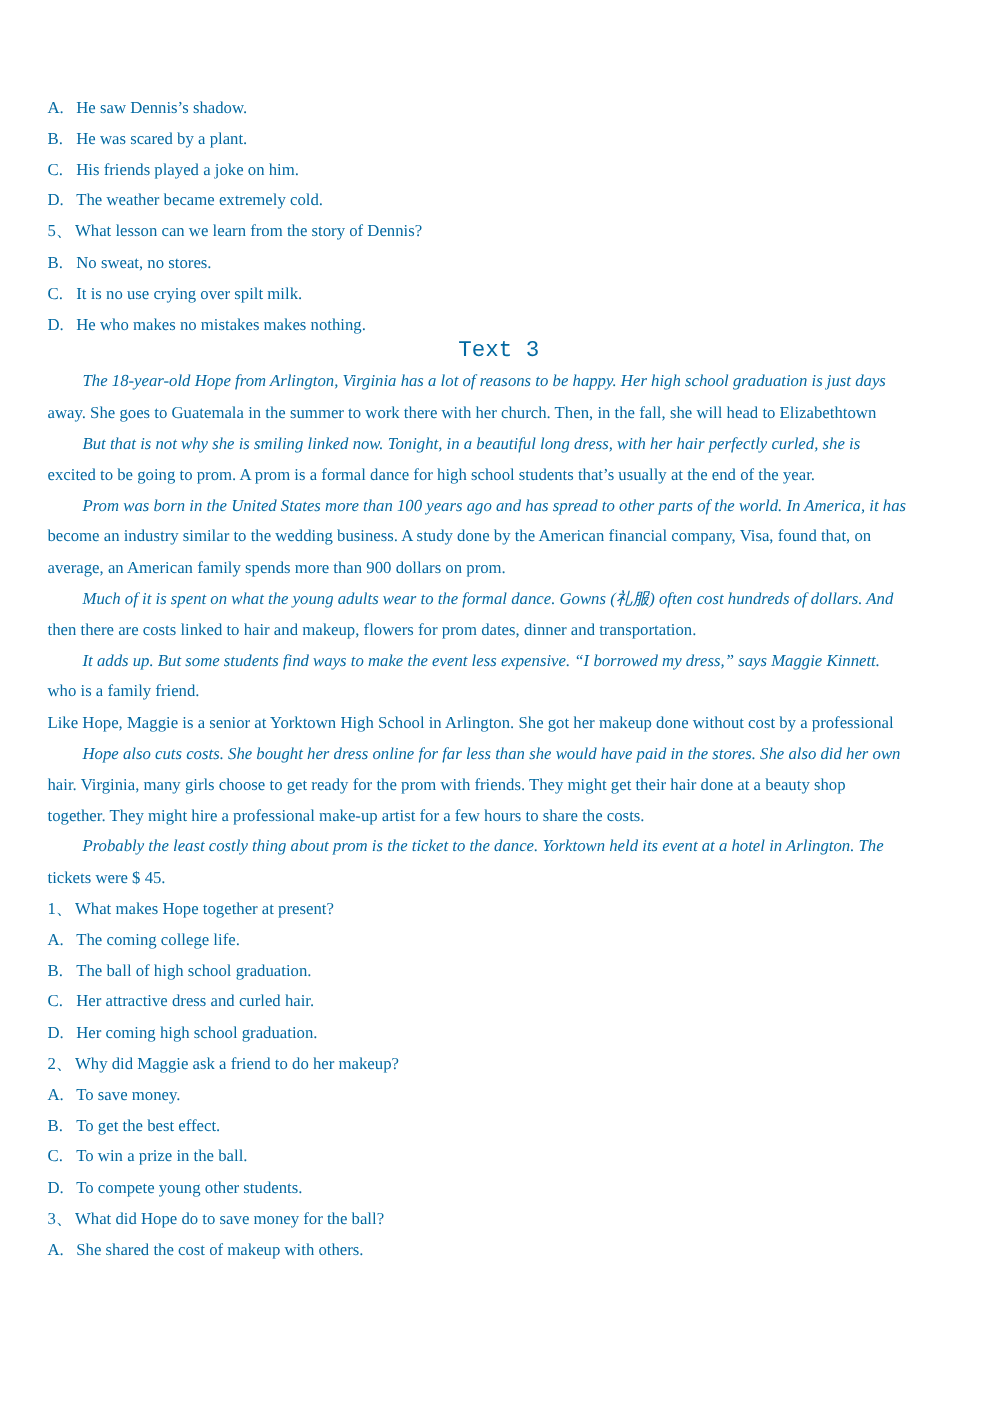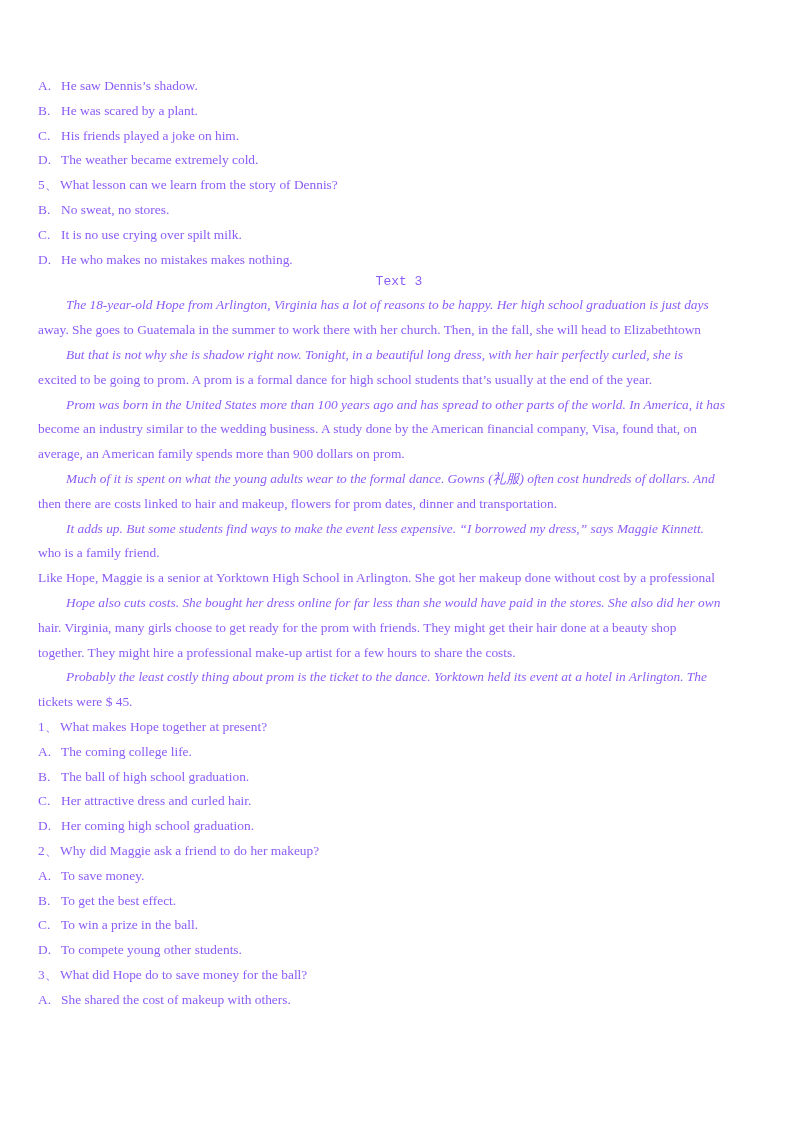--- a/index.html
+++ b/index.html
@@ -4,30 +4,30 @@
   <style>
     html, body { margin: 0; padding: 0; background: #ffffff; }
     body { width: 794px; height: 1123px; position: relative; overflow: hidden; }
     .page {
       position: absolute;
       left: 38px;
       top: 74px;
       width: 722px;
       font-family: "Liberation Serif", serif;
       font-size: 13.4px;
-      color: #8b5cf6;
+      color: #0369a1;
       line-height: 24.8px;
     }
     .line { white-space: nowrap; }
     .opt-letter { display: inline-block; width: 23px; }
     .q-num { display: inline-block; width: 22px; }
     .title {
       text-align: center;
       font-family: "Liberation Mono", monospace;
-      font-size: 13px;
+      font-size: 18px;
       line-height: 23px;
       height: 23px;
       padding-left: 0;
       margin-top: -2px;
     }
     .para-line { white-space: nowrap; }
     .indent { padding-left: 28px; font-style: italic; }
   </style>
 </head>
 <body>
@@ -46,21 +46,21 @@
     <div class="line"><span class="opt-letter">B.</span><span>No sweat, no stores.</span></div>
     <div class="line"><span class="opt-letter">C.</span><span>It is no use crying over spilt milk.</span></div>
     <div class="line"><span class="opt-letter">D.</span><span>He who makes no mistakes makes nothing.</span></div>
   </div>
 
   <div class="title">Text 3</div>
 
   <div id="passage">
       <div class="para-line indent">The 18-year-old Hope from Arlington, Virginia has a lot of reasons to be happy. Her high school graduation is just days</div>
       <div class="para-line">away. She goes to Guatemala in the summer to work there with her church. Then, in the fall, she will head to Elizabethtown</div>
-      <div class="para-line indent">But that is not why she is shadow right now. Tonight, in a beautiful long dress, with her hair perfectly curled, she is</div>
+      <div class="para-line indent">But that is not why she is smiling linked now. Tonight, in a beautiful long dress, with her hair perfectly curled, she is</div>
       <div class="para-line">excited to be going to prom. A prom is a formal dance for high school students that’s usually at the end of the year.</div>
       <div class="para-line indent">Prom was born in the United States more than 100 years ago and has spread to other parts of the world. In America, it has</div>
       <div class="para-line">become an industry similar to the wedding business. A study done by the American financial company, Visa, found that, on</div>
       <div class="para-line">average, an American family spends more than 900 dollars on prom.</div>
       <div class="para-line indent">Much of it is spent on what the young adults wear to the formal dance. Gowns (礼服) often cost hundreds of dollars. And</div>
       <div class="para-line">then there are costs linked to hair and makeup, flowers for prom dates, dinner and transportation.</div>
       <div class="para-line indent">It adds up. But some students find ways to make the event less expensive. “I borrowed my dress,” says Maggie Kinnett.</div>
       <div class="para-line">who is a family friend.</div>
       <div class="para-line">Like Hope, Maggie is a senior at Yorktown High School in Arlington. She got her makeup done without cost by a professional</div>
       <div class="para-line indent">Hope also cuts costs. She bought her dress online for far less than she would have paid in the stores. She also did her own</div>

